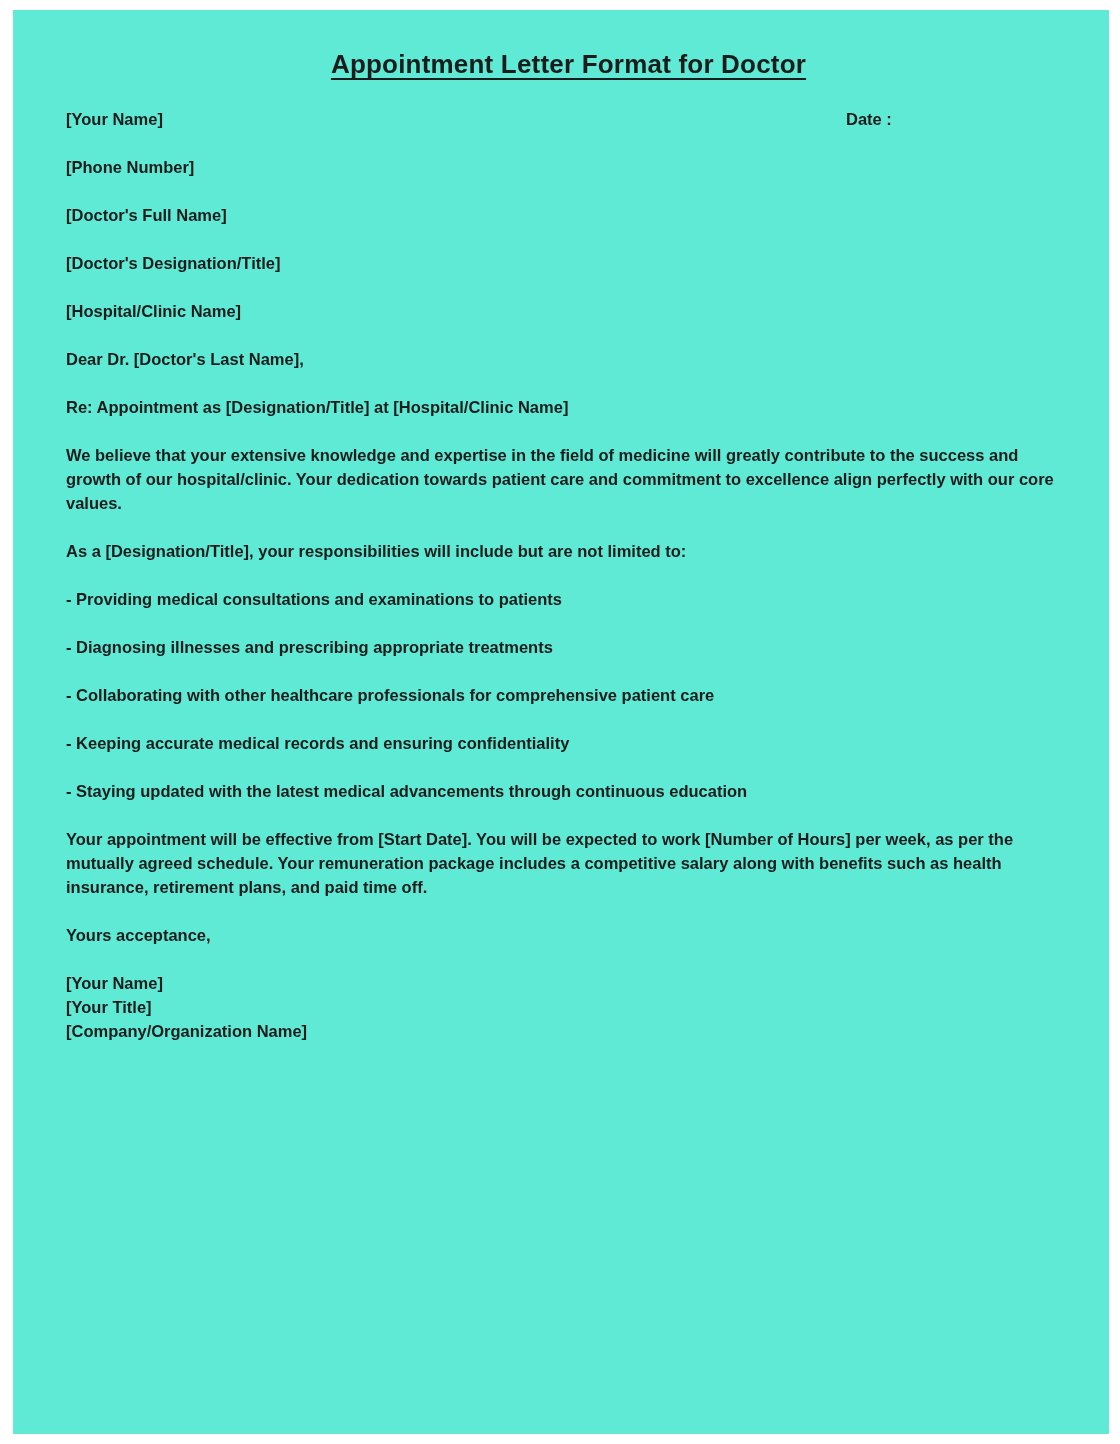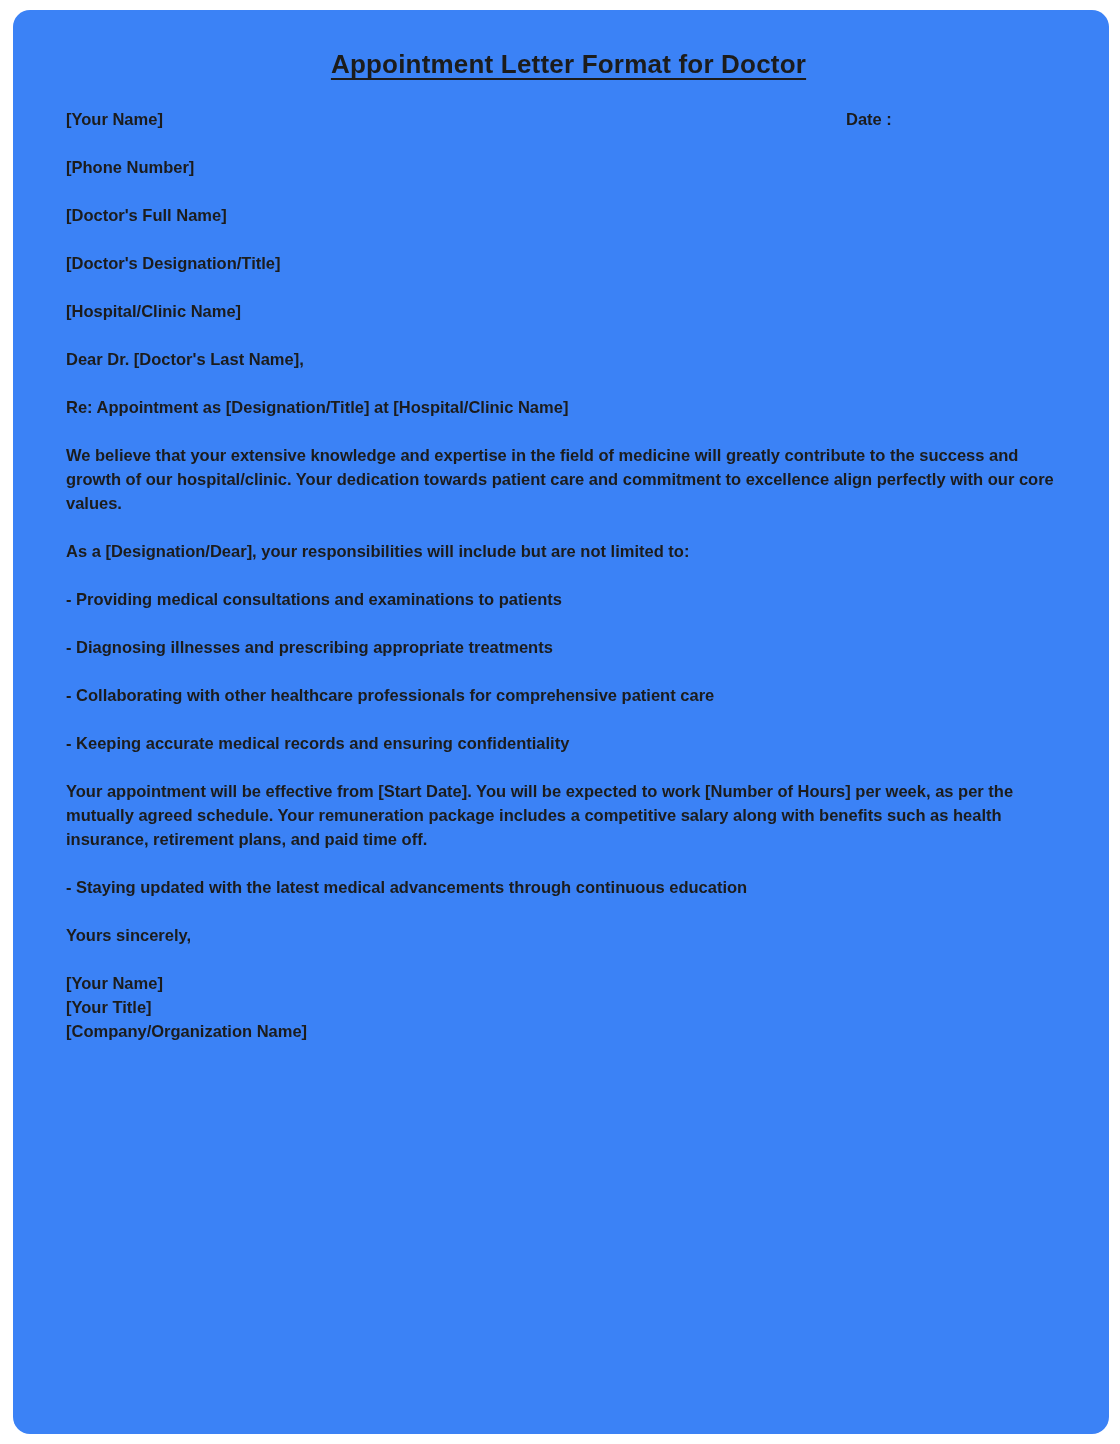--- a/index.html
+++ b/index.html
@@ -9,22 +9,21 @@
     width: 1120px;
     height: 1444px;
     overflow: hidden;
   }
   .sheet {
     position: absolute;
     left: 13px;
     top: 10px;
     right: 11px;
     bottom: 10px;
-    background: #3b82f6;
-    border-radius: 17px;
+    background: #5eead4;
   }
   .content {
     position: relative;
     box-sizing: border-box;
     padding: 36px 38px 40px 53px;
     width: 100%;
     height: 100%;
     font-family: "Liberation Sans", "DejaVu Sans", sans-serif;
     font-weight: bold;
     color: #1c1c1c;
@@ -75,31 +74,31 @@
     <p class="line-block">[Phone Number]</p>
     <p class="line-block">[Doctor's Full Name]</p>
     <p class="line-block">[Doctor's Designation/Title]</p>
     <p class="line-block">[Hospital/Clinic Name]</p>
 
     <p class="line-block">Dear Dr. [Doctor's Last Name],</p>
     <p class="line-block">Re: Appointment as [Designation/Title] at [Hospital/Clinic Name]</p>
 
     <p class="line-block">We believe that your extensive knowledge and expertise in the field of medicine will greatly contribute to the success and growth of our hospital/clinic. Your dedication towards patient care and commitment to excellence align perfectly with our core values.</p>
 
-    <p class="line-block">As a [Designation/Dear], your responsibilities will include but are not limited to:</p>
+    <p class="line-block">As a [Designation/Title], your responsibilities will include but are not limited to:</p>
 
     <p class="line-block">- Providing medical consultations and examinations to patients</p>
     <p class="line-block">- Diagnosing illnesses and prescribing appropriate treatments</p>
     <p class="line-block">- Collaborating with other healthcare professionals for comprehensive patient care</p>
     <p class="line-block">- Keeping accurate medical records and ensuring confidentiality</p>
+    <p class="line-block">- Staying updated with the latest medical advancements through continuous education</p>
+
     <p class="line-block">Your appointment will be effective from [Start Date]. You will be expected to work [Number of Hours] per week, as per the mutually agreed schedule. Your remuneration package includes a competitive salary along with benefits such as health insurance, retirement plans, and paid time off.</p>
 
-    <p class="line-block">- Staying updated with the latest medical advancements through continuous education</p>
-
-    <p class="line-block">Yours sincerely,</p>
+    <p class="line-block">Yours acceptance,</p>
 
     <div class="sig">
       <p>[Your Name]</p>
       <p>[Your Title]</p>
       <p>[Company/Organization Name]</p>
     </div>
 
   </div>
 </div>
 

